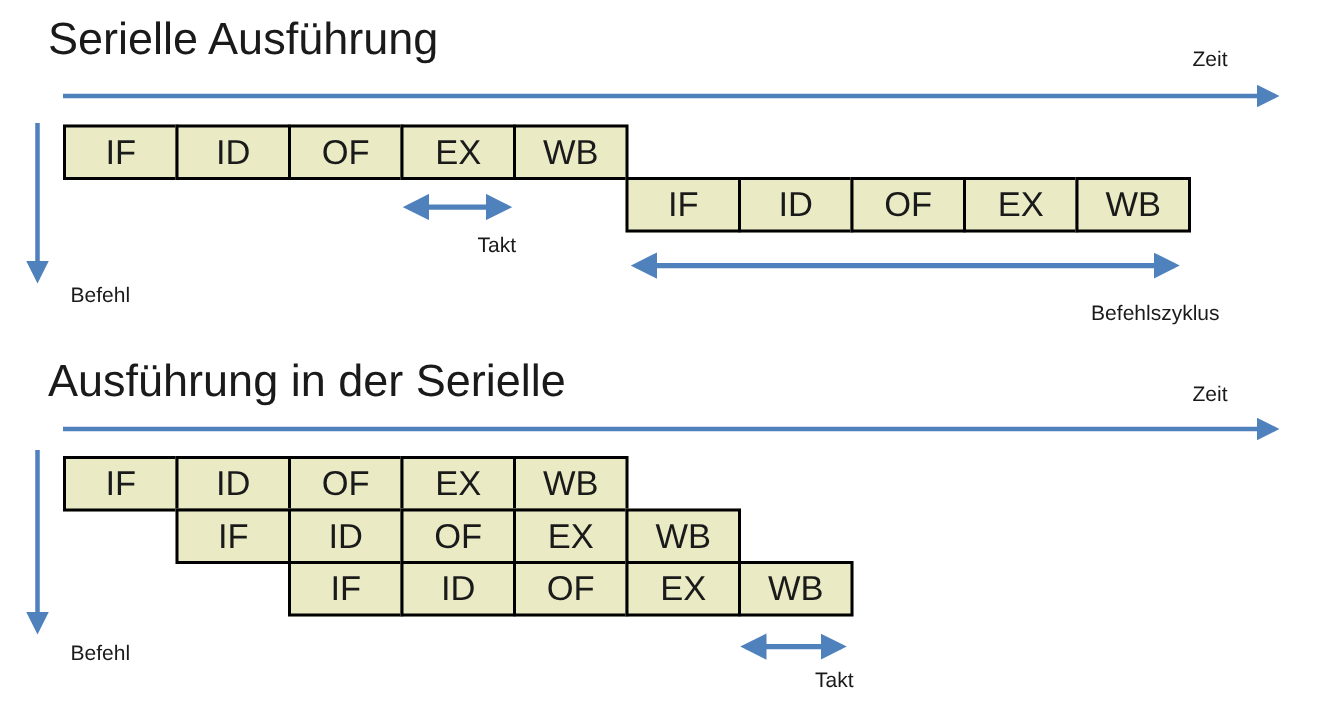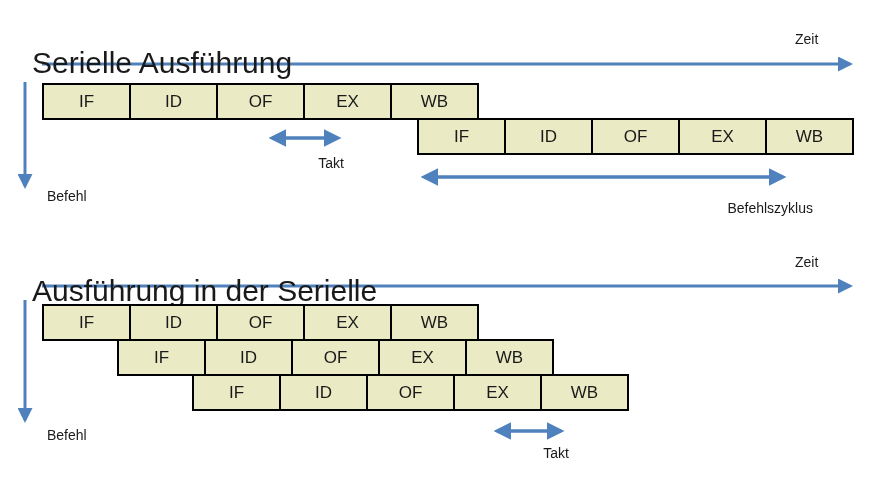--- a/index.html
+++ b/index.html
@@ -22,38 +22,37 @@
     pointer-events:none;
   }
   .overlay .stroke{stroke:var(--arrow);stroke-width:3;fill:none;}
   .overlay .thick{stroke-width:3.5;}
   .arrowhead{fill:var(--arrow);}
   .title{
     position:absolute;
     font-size:30px;
     line-height:34px;
     white-space:nowrap;
-    margin-top:36px;
   }
   .label{
     position:absolute;
     font-size:14px;
     line-height:24px;
     white-space:nowrap;
   }
   .label.centered{text-align:right;}
   .rows{position:absolute;}
   .cell-row{position:absolute;display:flex;}
   .cell{
     box-sizing:border-box;
-    width:89px;height:37px;
+    width:77px;height:37px;
     border:2px solid var(--cell-border);
     background:var(--cell-fill);
     display:flex;align-items:center;justify-content:center;
-    font-size:17px;
+    font-size:23px;
   }
   .cell + .cell{margin-left:-2px;}
 </style>
 </head>
 <body>
 
 <div class="canvas">
 
   <svg class="overlay" viewBox="0 0 887 483" xmlns="http://www.w3.org/2000/svg">
     <defs>

